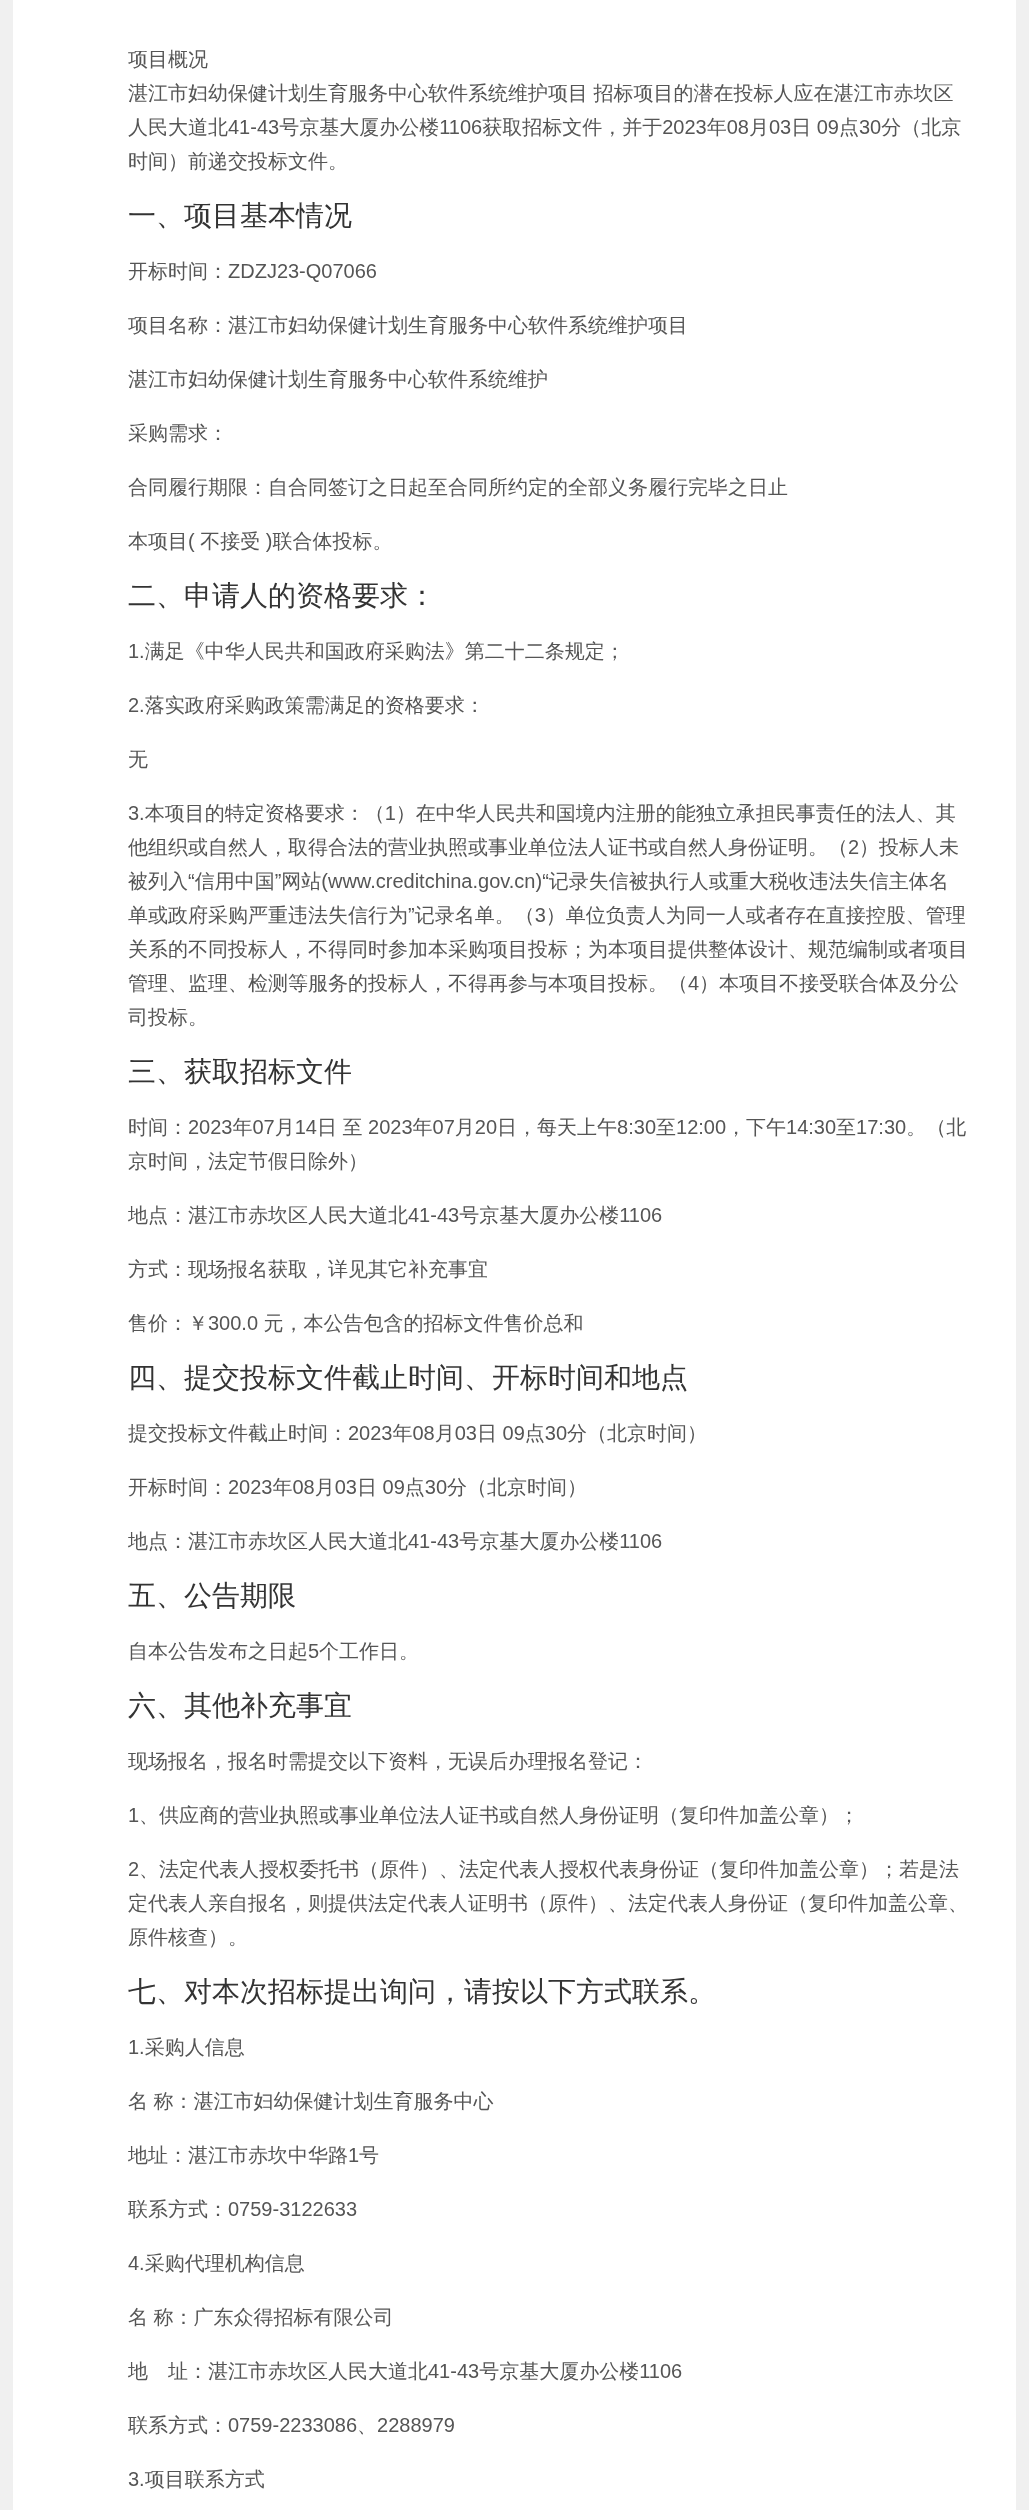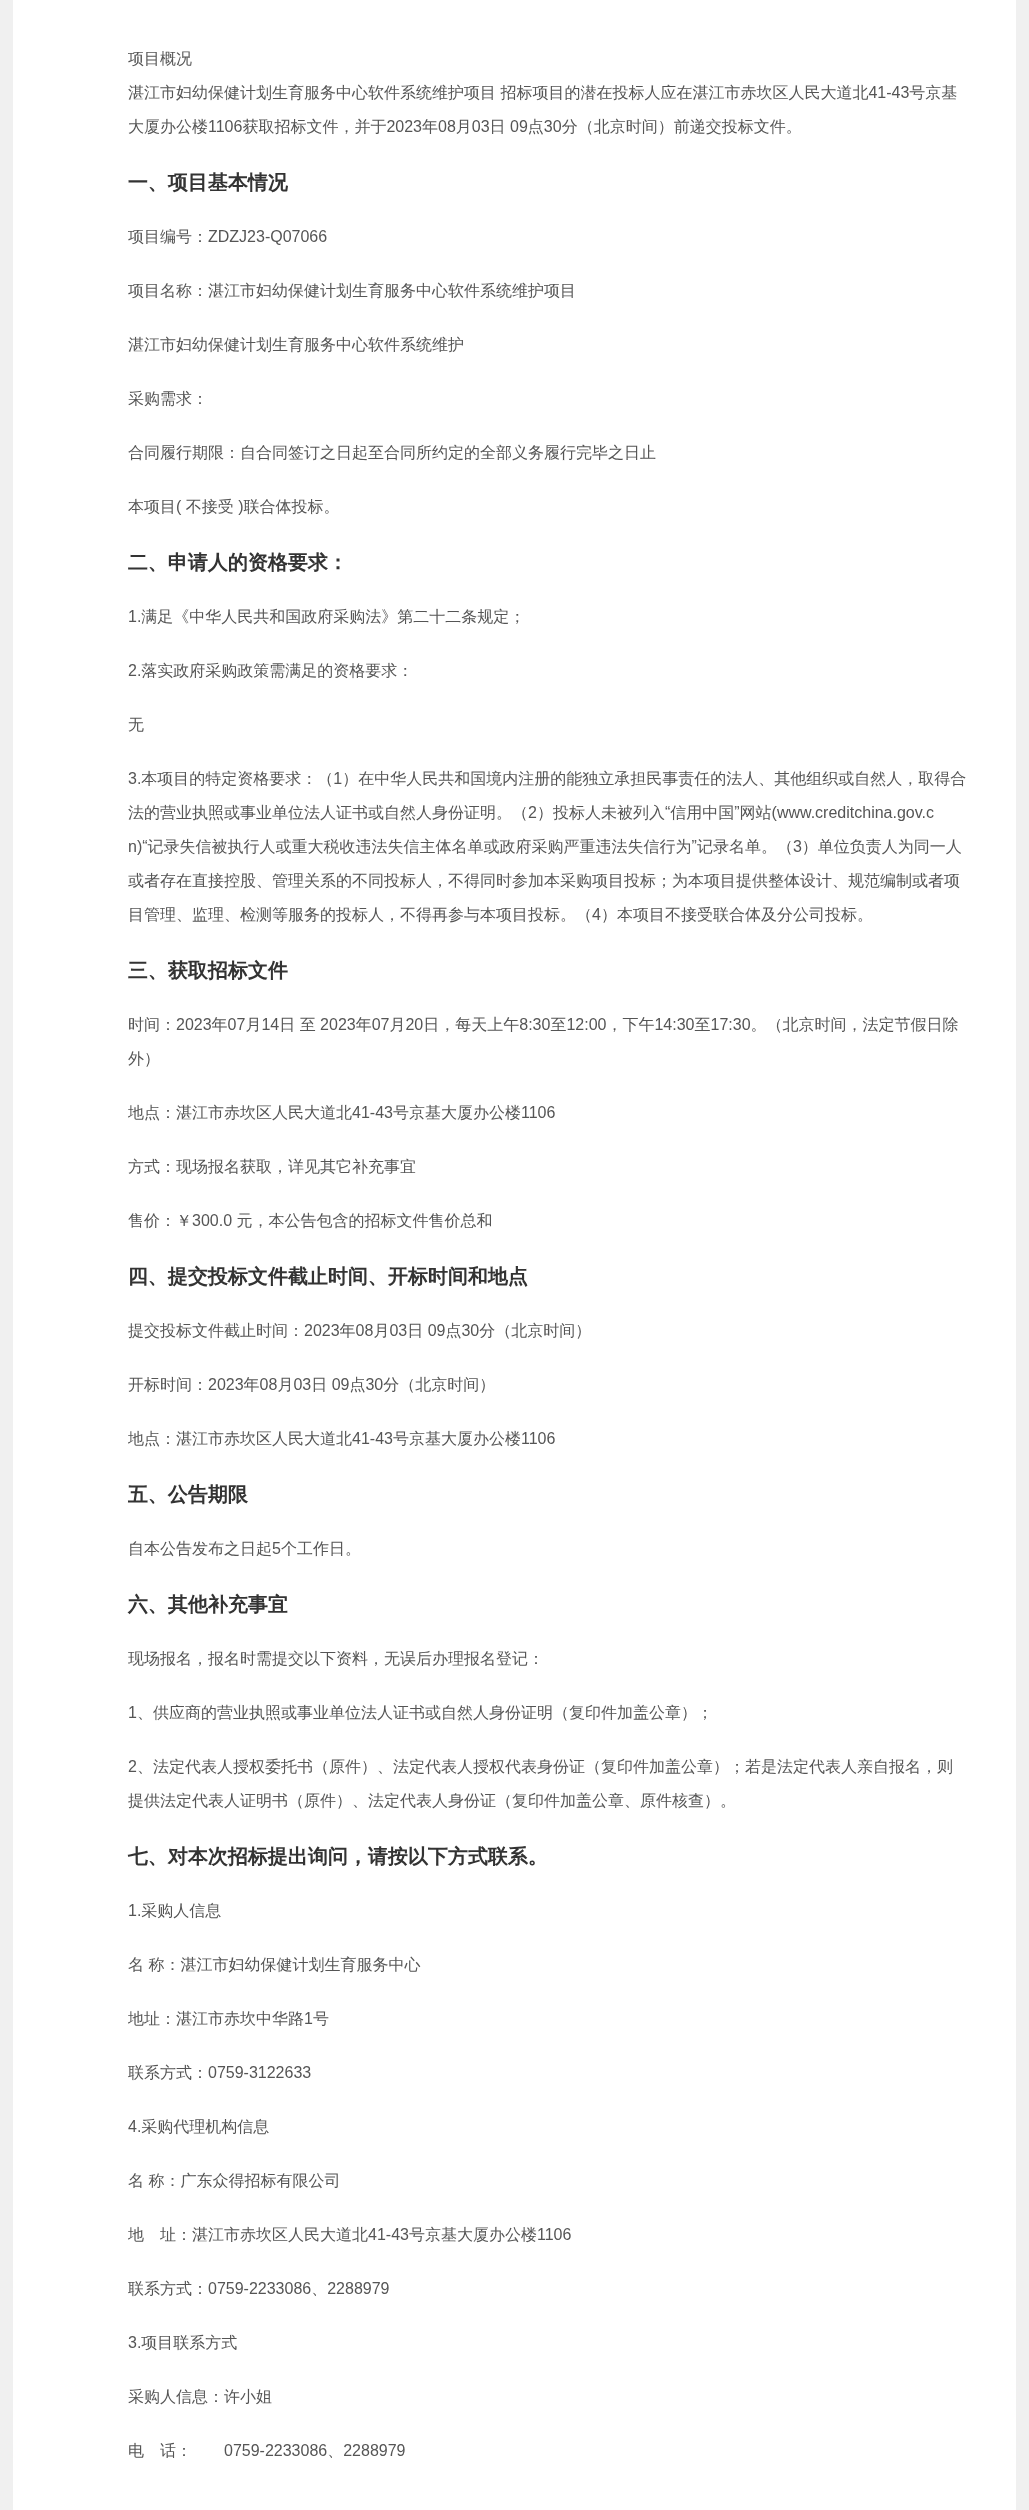--- a/index.html
+++ b/index.html
@@ -16,46 +16,46 @@
   }
   .content {
     width: 1003px;
     min-height: 2510px;
     margin: 0 auto;
     background: #ffffff;
     padding: 42px 48px 60px 115px;
   }
   .content p {
     margin: 0 0 20px 0;
-    font-size: 16px;
+    font-size: 20px;
     line-height: 34px;
     color: #555555;
     word-break: break-all;
   }
   .content p.tight { margin-bottom: 0; }
   .content h2 {
     margin: 18px 0 20px 0;
-    font-size: 20px;
+    font-size: 28px;
     line-height: 36px;
-    font-weight: bold;
+    font-weight: normal;
     color: #333333;
     word-break: break-all;
   }
 </style>
 </head>
 <body>
 
 <div class="page">
   <div class="content">
 
     <p class="tight">项目概况</p>
     <p>湛江市妇幼保健计划生育服务中心软件系统维护项目 招标项目的潜在投标人应在湛江市赤坎区人民大道北41-43号京基大厦办公楼1106获取招标文件，并于2023年08月03日 09点30分（北京时间）前递交投标文件。</p>
 
     <h2>一、项目基本情况</h2>
-    <p>项目编号：ZDZJ23-Q07066</p>
+    <p>开标时间：ZDZJ23-Q07066</p>
     <p>项目名称：湛江市妇幼保健计划生育服务中心软件系统维护项目</p>
     <p>湛江市妇幼保健计划生育服务中心软件系统维护</p>
     <p>采购需求：</p>
     <p>合同履行期限：自合同签订之日起至合同所约定的全部义务履行完毕之日止</p>
     <p>本项目( 不接受 )联合体投标。</p>
 
     <h2>二、申请人的资格要求：</h2>
     <p>1.满足《中华人民共和国政府采购法》第二十二条规定；</p>
     <p>2.落实政府采购政策需满足的资格要求：</p>
     <p>无</p>

